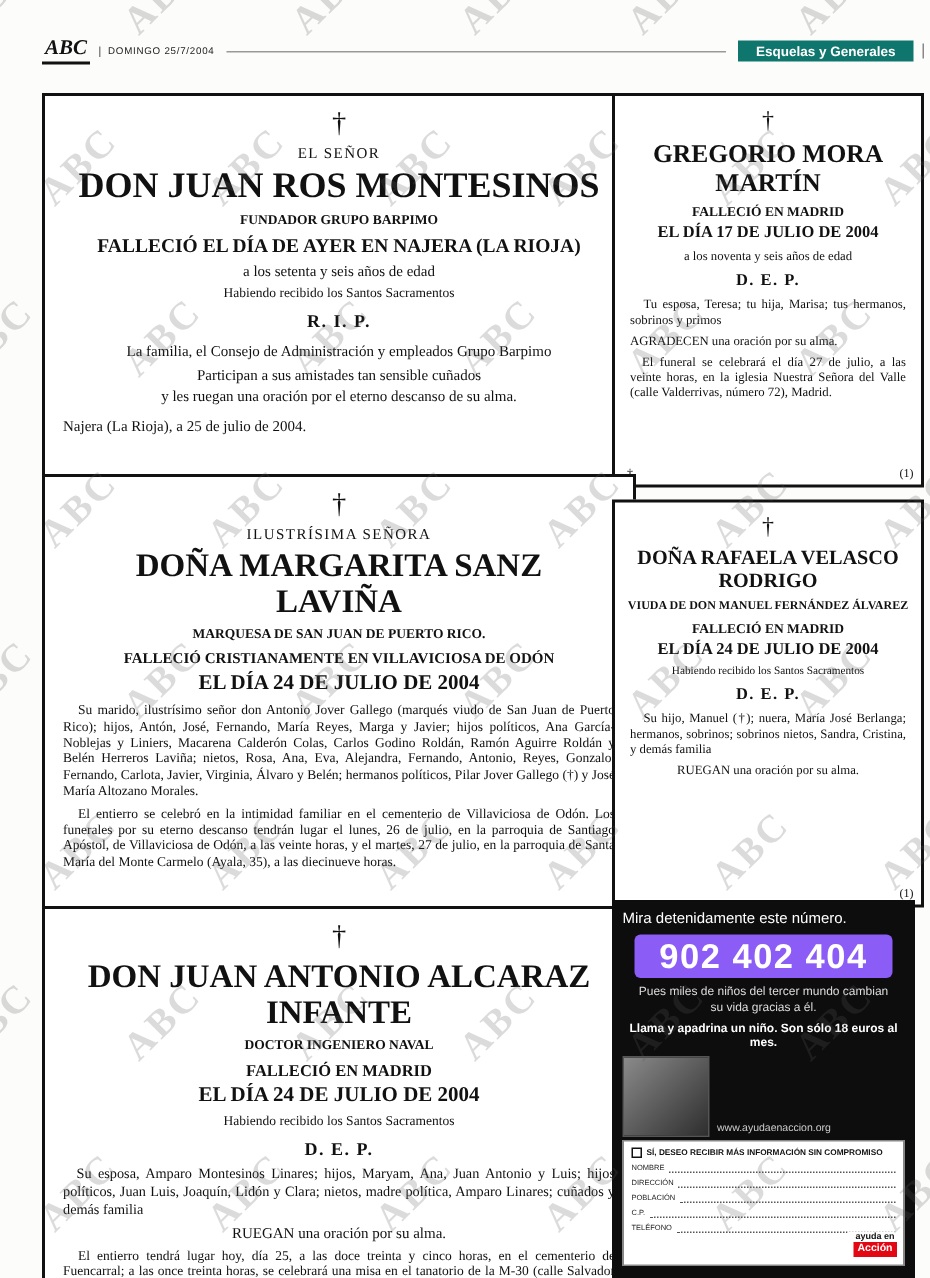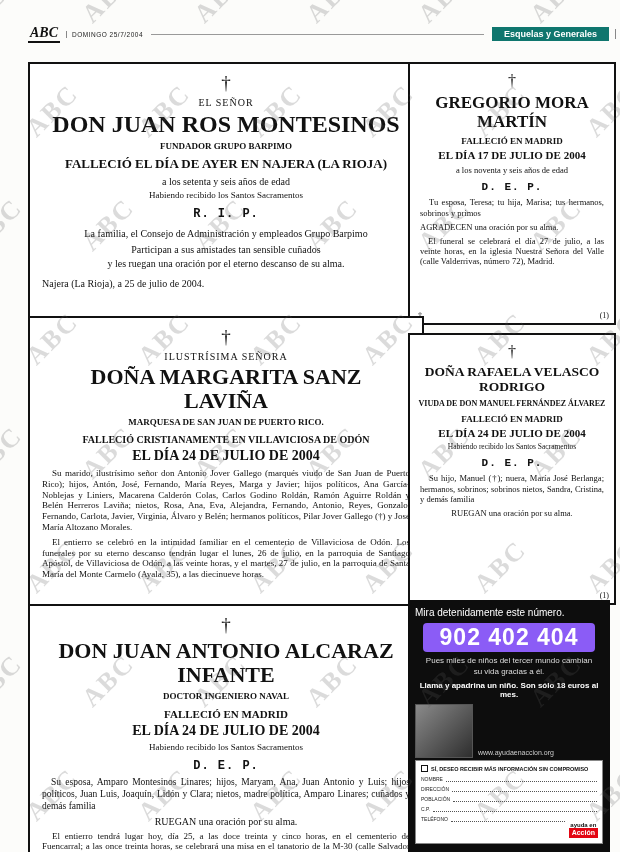--- a/index.html
+++ b/index.html
@@ -46,21 +46,21 @@
   .died1 { font-size:10px; font-weight:bold; margin-top:5px; }
   .esq2 .died1, .esq4 .died1 { font-size:9px; }
   .esq5 .died1 { font-size:11px; }
   .died2 { font-size:13px; font-weight:bold; margin-top:3px; }
   .esq3 .died2, .esq5 .died2 { font-size:14px; }
   .esq2 .died2, .esq4 .died2 { font-size:11px; }
   .age  { font-size:10px; margin-top:4px; }
   .esq2 .age { font-size:8.5px; }
   .sacr { font-size:9px; font-weight:normal; margin-top:3px; }
   .esq4 .sacr { font-size:7.5px; }
-  .rip, .dep { font-size:12px; font-weight:bold; letter-spacing:1px; margin:7px 0 4px;font-family:Liberation Mono, monospace; }
+  .rip, .dep { font-size:12px; font-weight:bold; letter-spacing:1px; margin:7px 0 4px; }
   .esq2 .dep, .esq4 .dep { font-size:11px; margin:6px 0 4px; }
   .fam  { font-size:9.5px; text-align:justify; text-indent:9px; line-height:1.25; margin:4px 2px 2px; }
   .esq1 .fam { text-align:center; text-indent:0; font-size:10px; margin-top:7px; }
   .esq2 .fam, .esq4 .fam { font-size:8.5px; }
   .pray { font-size:10px; font-weight:normal; margin:3px 0; }
   .esq2 .pray { font-size:8.5px; text-align:left; margin-left:2px; }
   .esq4 .pray { font-size:8.5px; }
   .leftline { font-size:10px; text-align:center; margin:1px 2px; }
   .place { font-size:10px; text-align:left; margin:9px 2px 0; }
   .bodytxt { font-size:9px; text-align:justify; text-indent:10px; line-height:1.2; margin:4px 2px 0; }

